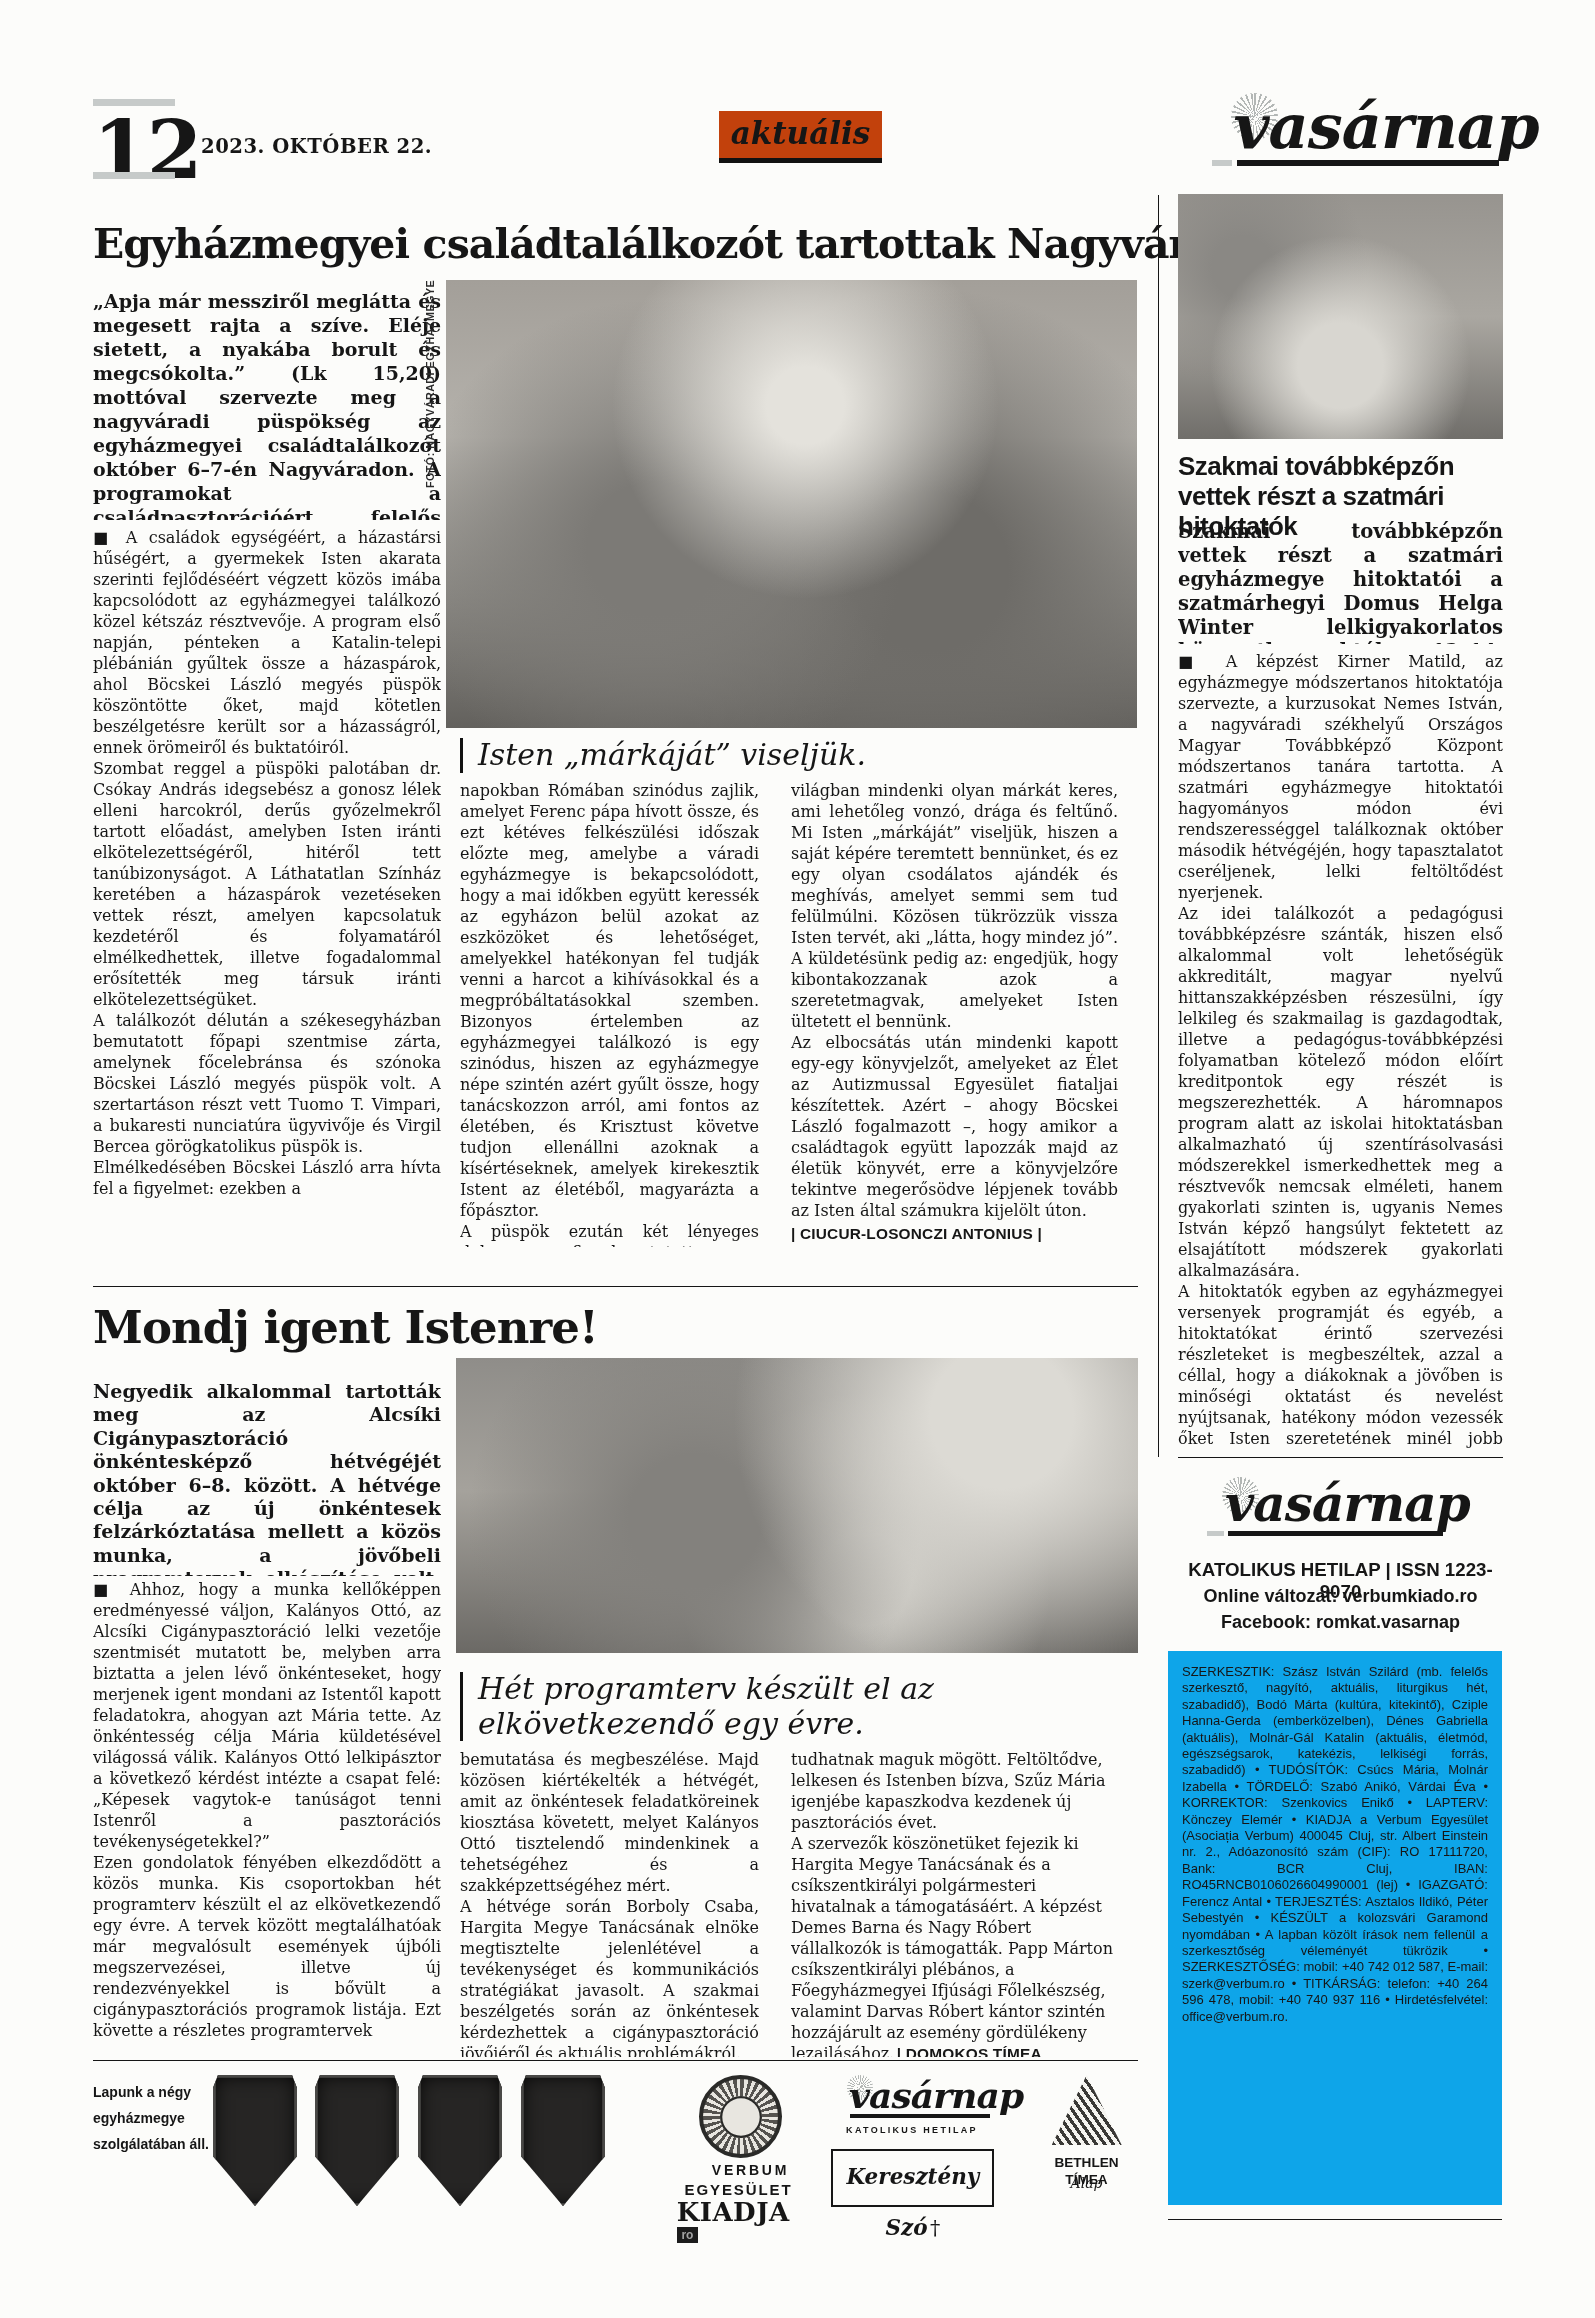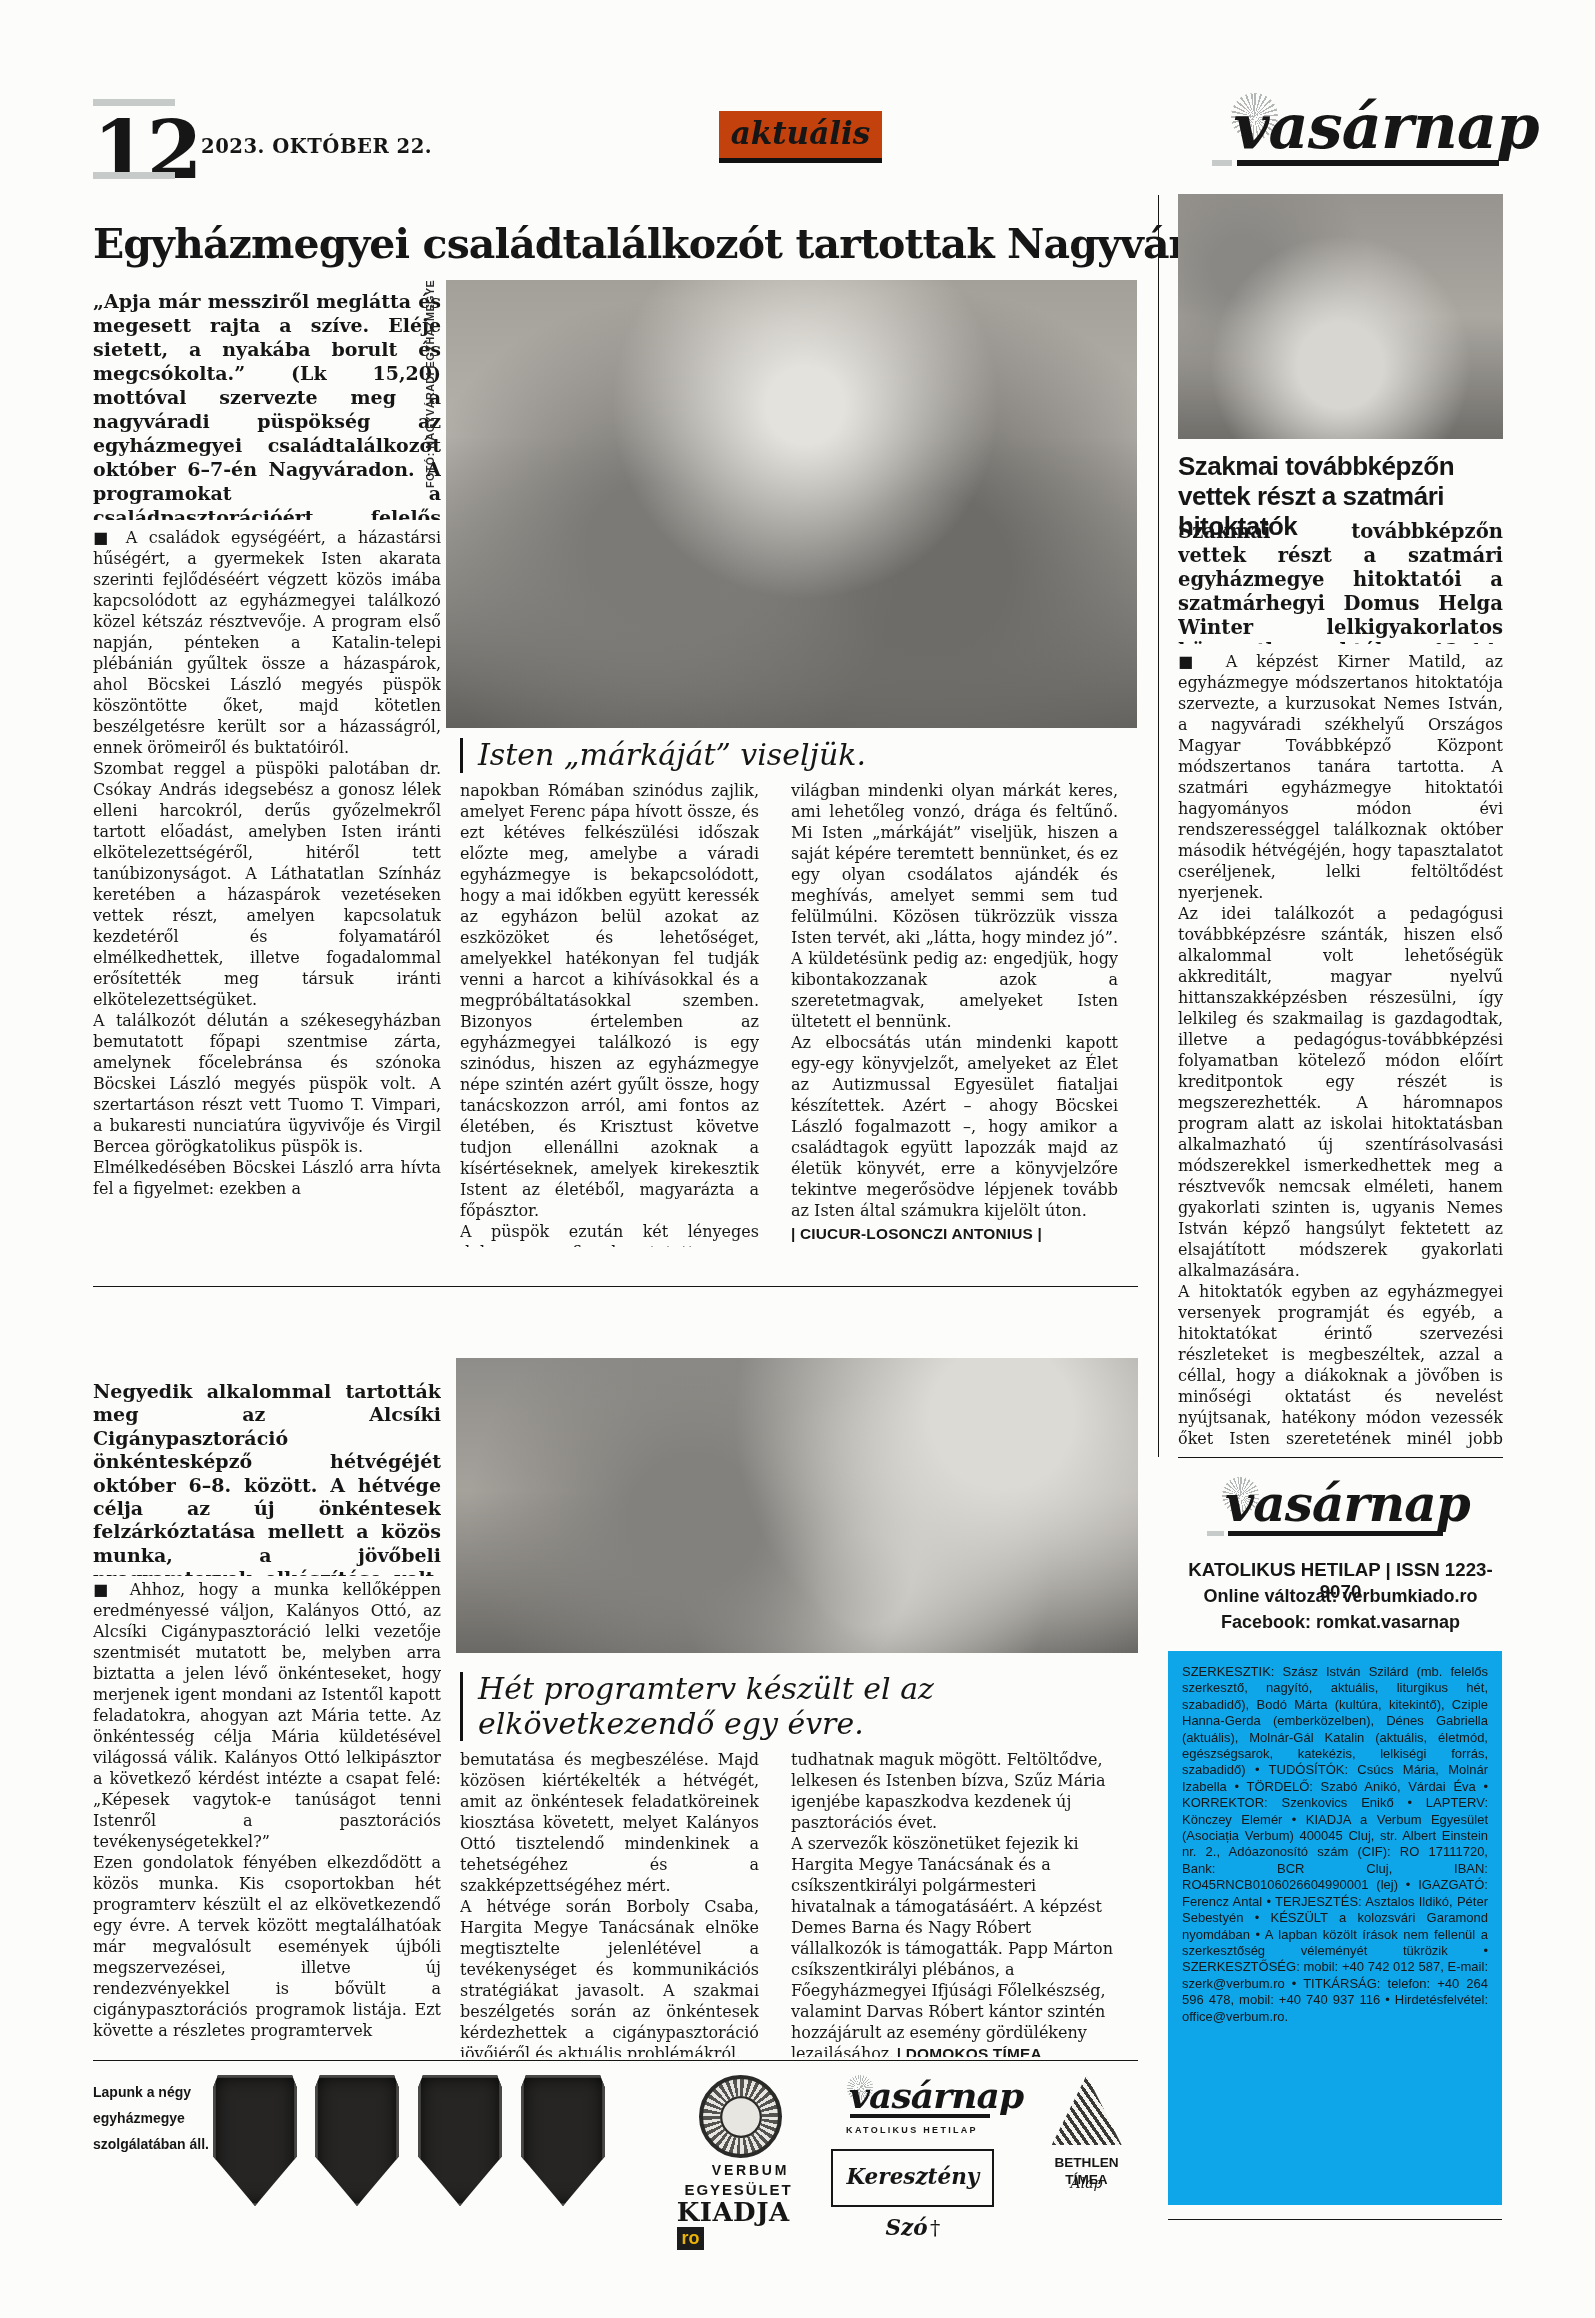--- a/index.html
+++ b/index.html
@@ -101,20 +101,21 @@
 A püspök ezután két lényeges dologra figyelmeztetett: a meghívásra és a küldetésre. Azt mondta: a modern</div>
 
   <div class="abs clip" style="left:791px;top:780px;width:327px;height:477px;">
     <span class="serif coltext just multi" style="display:block;">világban mindenki olyan márkát keres, ami lehetőleg vonzó, drága és feltűnő. Mi Isten „márkáját” viseljük, hiszen a saját képére teremtett bennünket, és ez egy olyan csodálatos ajándék és meghívás, amelyet semmi sem tud felülmúlni. Közösen tükrözzük vissza Isten tervét, aki „látta, hogy mindez jó”. A küldetésünk pedig az: engedjük, hogy kibontakozzanak azok a szeretetmagvak, amelyeket Isten ültetett el bennünk.
 Az elbocsátás után mindenki kapott egy-egy könyvjelzőt, amelyeket az Élet az Autizmussal Egyesület fiataljai készítettek. Azért – ahogy Böcskei László fogalmazott –, hogy amikor a családtagok együtt lapozzák majd az életük könyvét, erre a könyvjelzőre tekintve megerősödve lépjenek tovább az Isten által számukra kijelölt úton.</span>
     <span class="byline" style="display:block;margin-top:3.7px;">| CIUCUR-LOSONCZI ANTONIUS |</span>
   </div>
 
   <div class="abs rule" style="left:93px;top:1286px;width:1045px;height:1.4px;"></div>
 
+  <div class="abs serif h1" style="left:93px;top:1303px;font-size:45px;line-height:49px;">Mondj igent Istenre!</div>
 
   <div class="abs photo photo3" style="left:456px;top:1358px;width:682px;height:295px;"></div>
 
   <div class="abs serif lead just clip" style="left:93px;top:1380px;width:348px;height:196px;line-height:23.4px;">Negyedik alkalommal tartották meg az Alcsíki Cigánypasztoráció önkéntesképző hétvégéjét október 6–8. között. A hétvége célja az új önkéntesek felzárkóztatása mellett a közös munka, a jövőbeli programtervek elkészítése volt. Az együttlét október 8-a, a Magyarok Nagyasszonya ünnepe köré épült.</div>
 
   <div class="abs serif bodytext just multi clip" style="left:93px;top:1579px;width:348px;height:472px;">■ Ahhoz, hogy a munka kellőképpen eredményessé váljon, Kalányos Ottó, az Alcsíki Cigánypasztoráció lelki vezetője szentmisét mutatott be, melyben arra biztatta a jelen lévő önkénteseket, hogy merjenek igent mondani az Istentől kapott feladatokra, ahogyan azt Mária tette. Az önkéntesség célja Mária küldetésével világossá válik. Kalányos Ottó lelkipásztor a következő kérdést intézte a csapat felé: „Képesek vagytok-e tanúságot tenni Istenről a pasztorációs tevékenységetekkel?”
 Ezen gondolatok fényében elkezdődött a közös munka. Kis csoportokban hét programterv készült el az elkövetkezendő egy évre. A tervek között megtalálhatóak már megvalósult események újbóli megszervezései, illetve új rendezvényekkel is bővült a cigánypasztorációs programok listája. Ezt követte a részletes programtervek</div>
 
   <div class="abs serif pullquote" style="left:460px;top:1672px;width:654px;">Hét programterv készült el az elkövetkezendő egy évre.</div>
 
@@ -169,21 +170,21 @@
   <div class="abs crest" style="left:521px;top:2075px;width:84px;height:131px;"></div>
 
   <div class="abs" style="left:673px;top:2075px;width:131px;height:159px;">
     <div class="abs seal" style="left:26px;top:0;width:75px;height:75px;">
       <div class="sealcore"></div>
     </div>
     <div class="abs smallcaps center" style="left:12px;top:87px;width:131px;font-size:14px;">VERBUM</div>
     <div class="abs smallcaps center" style="left:0;top:106px;width:131px;font-size:15px;letter-spacing:1.9px;">EGYESÜLET</div>
     <div class="abs" style="left:3.7px;top:122px;width:131px;height:33px;">
       <span class="serif bold" style="font-size:26px;letter-spacing:0.5px;">KIADJA</span>
-      <span class="sans bold" style="display:inline-block;background:#1c1c1c;color:#eab308;font-size:18px;padding:0.9px 4.7px;vertical-align:2.8px;text-align:right;">ro</span>
+      <span class="sans bold" style="display:inline-block;background:#1c1c1c;color:#a3a3a3;font-size:12px;padding:0.9px 4.7px;vertical-align:2.8px;text-align:right;">ro</span>
     </div>
   </div>
 
   <div class="abs" style="left:823px;top:2075px;width:178px;height:150px;">
     <div class="abs burst" style="left:24px;top:0;width:26px;height:26px;"></div>
     <div class="abs serif masthead" style="left:26px;top:1.9px;font-size:36px;line-height:36px;">vasárnap</div>
     <div class="abs rule" style="left:27px;top:39px;width:140px;height:3.7px;"></div>
     <div class="abs smallcaps center" style="left:0;top:50px;width:178px;font-size:9px;letter-spacing:2.3px;">KATOLIKUS HETILAP</div>
     <div class="abs kszbox" style="left:8.4px;top:74px;width:159px;height:54px;text-align:center;">
       <span class="serif ital bold" style="font-size:21.5px;line-height:51px;">Keresztény Szó</span>

